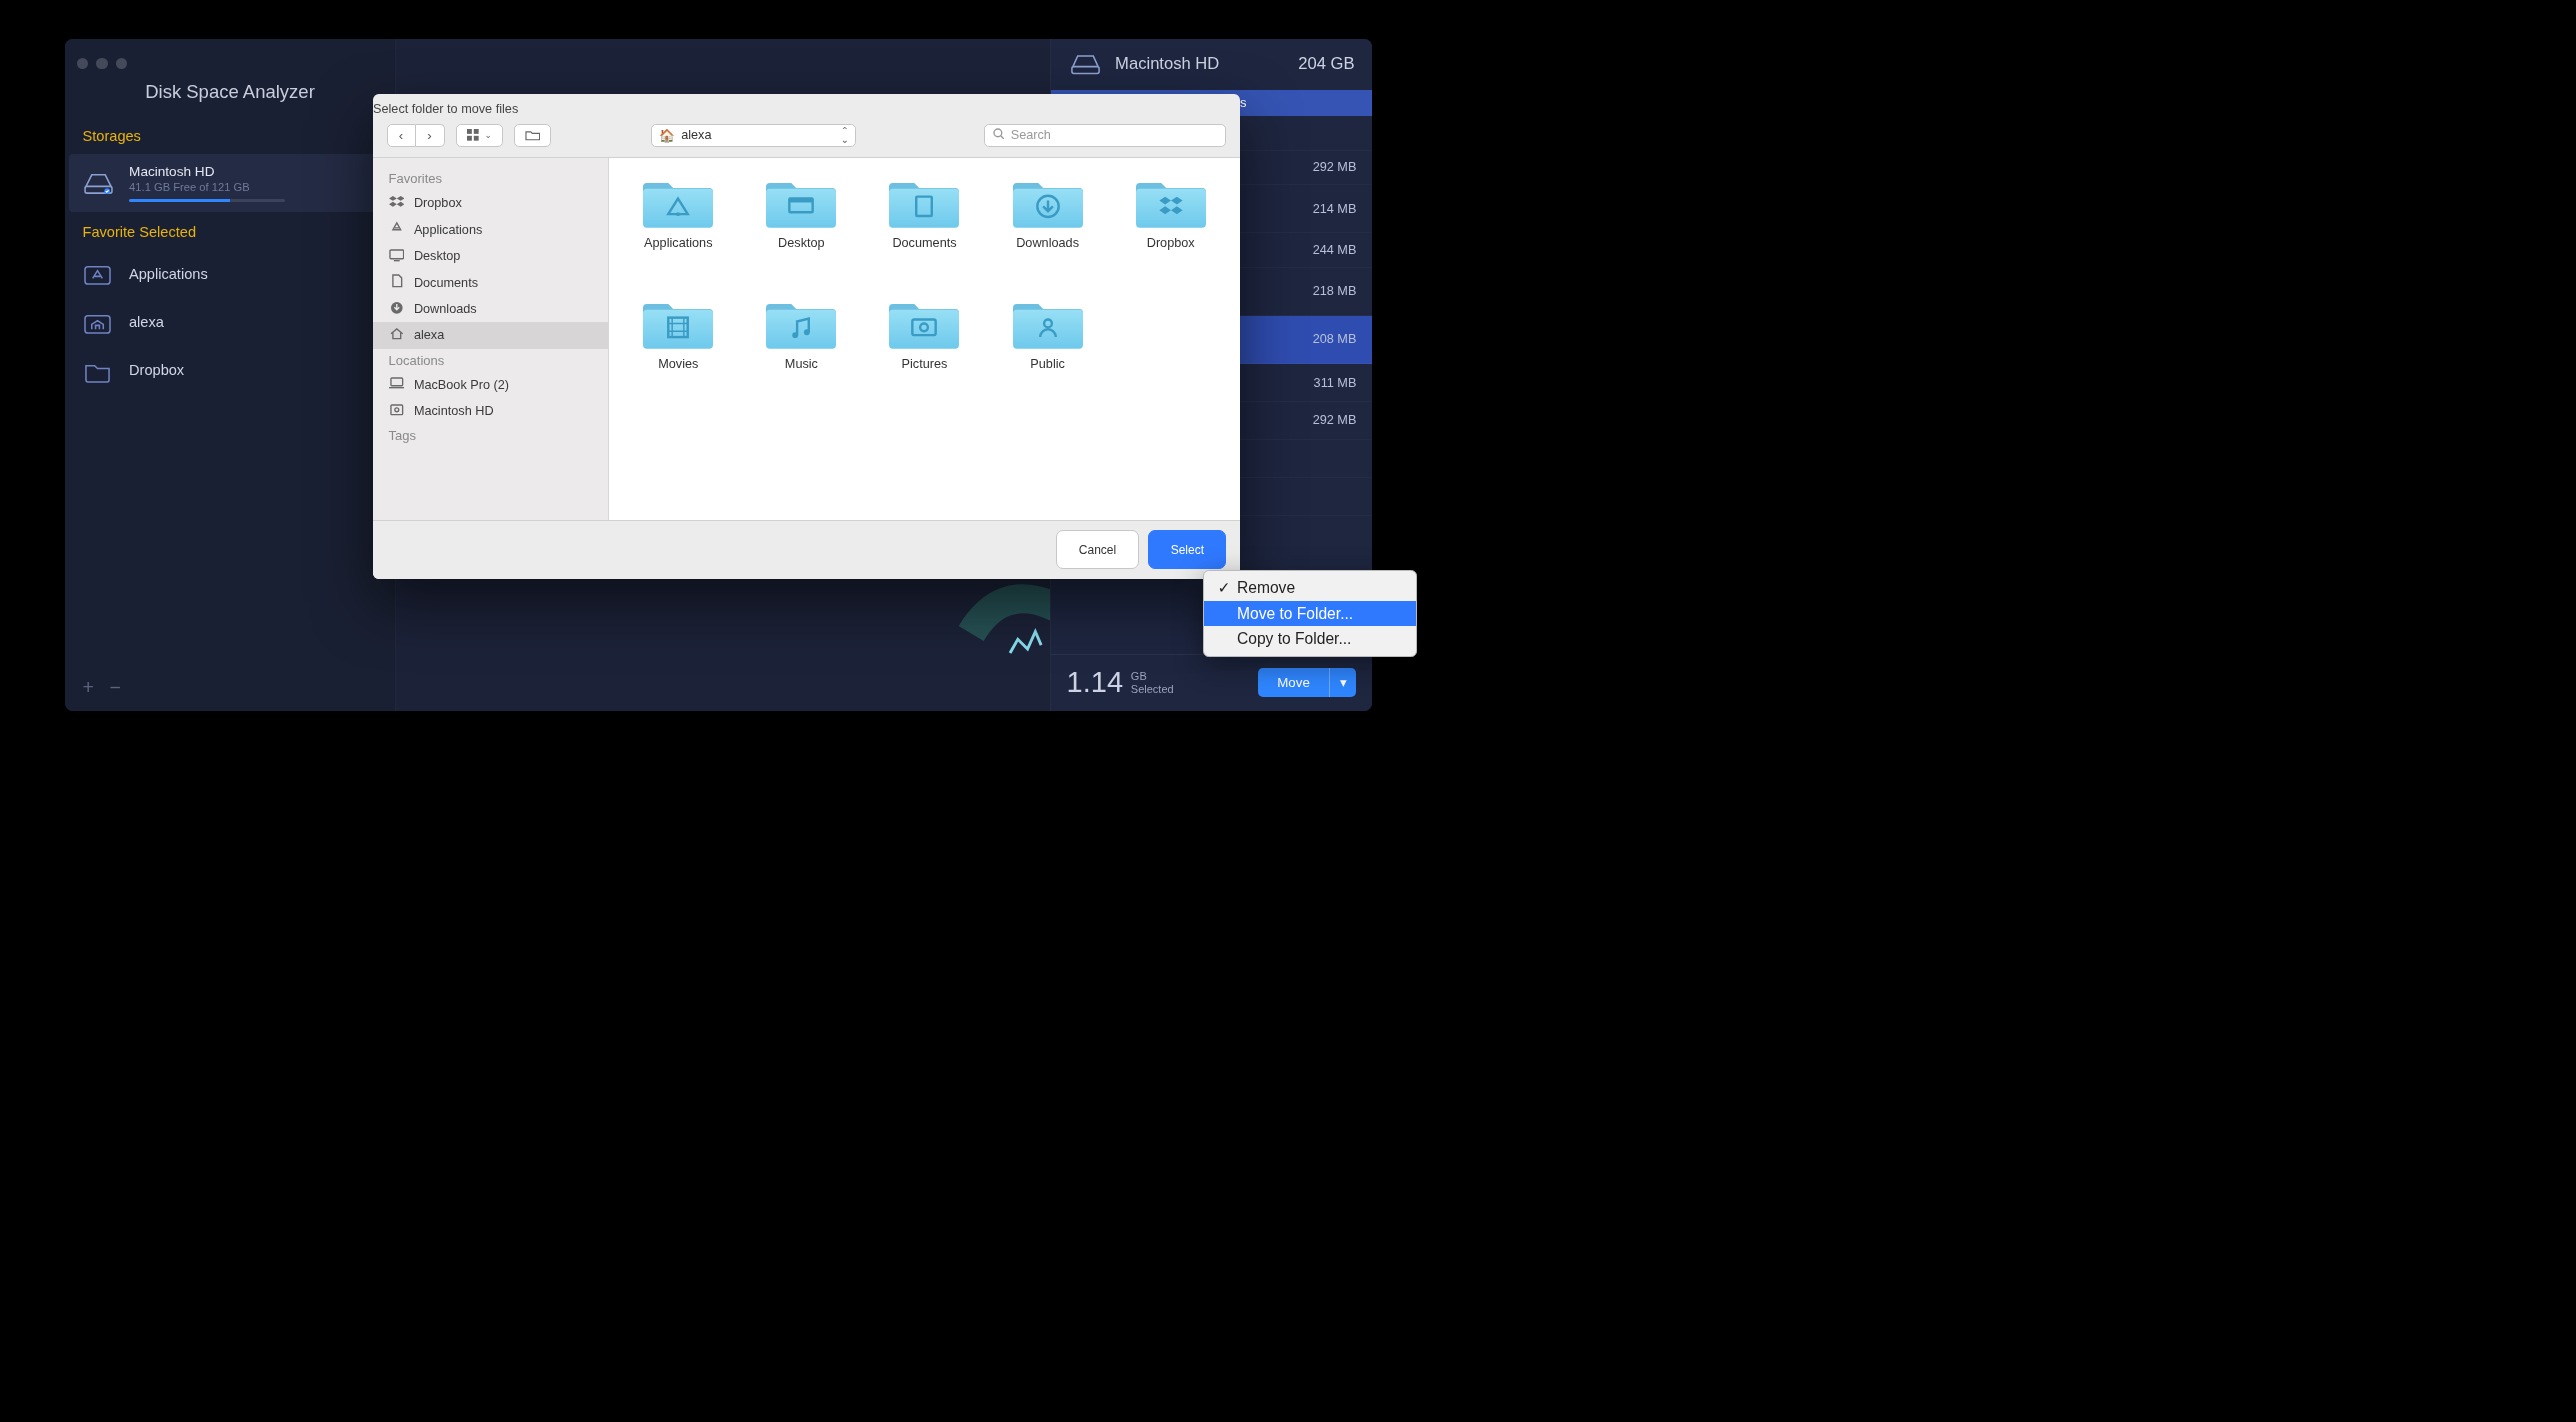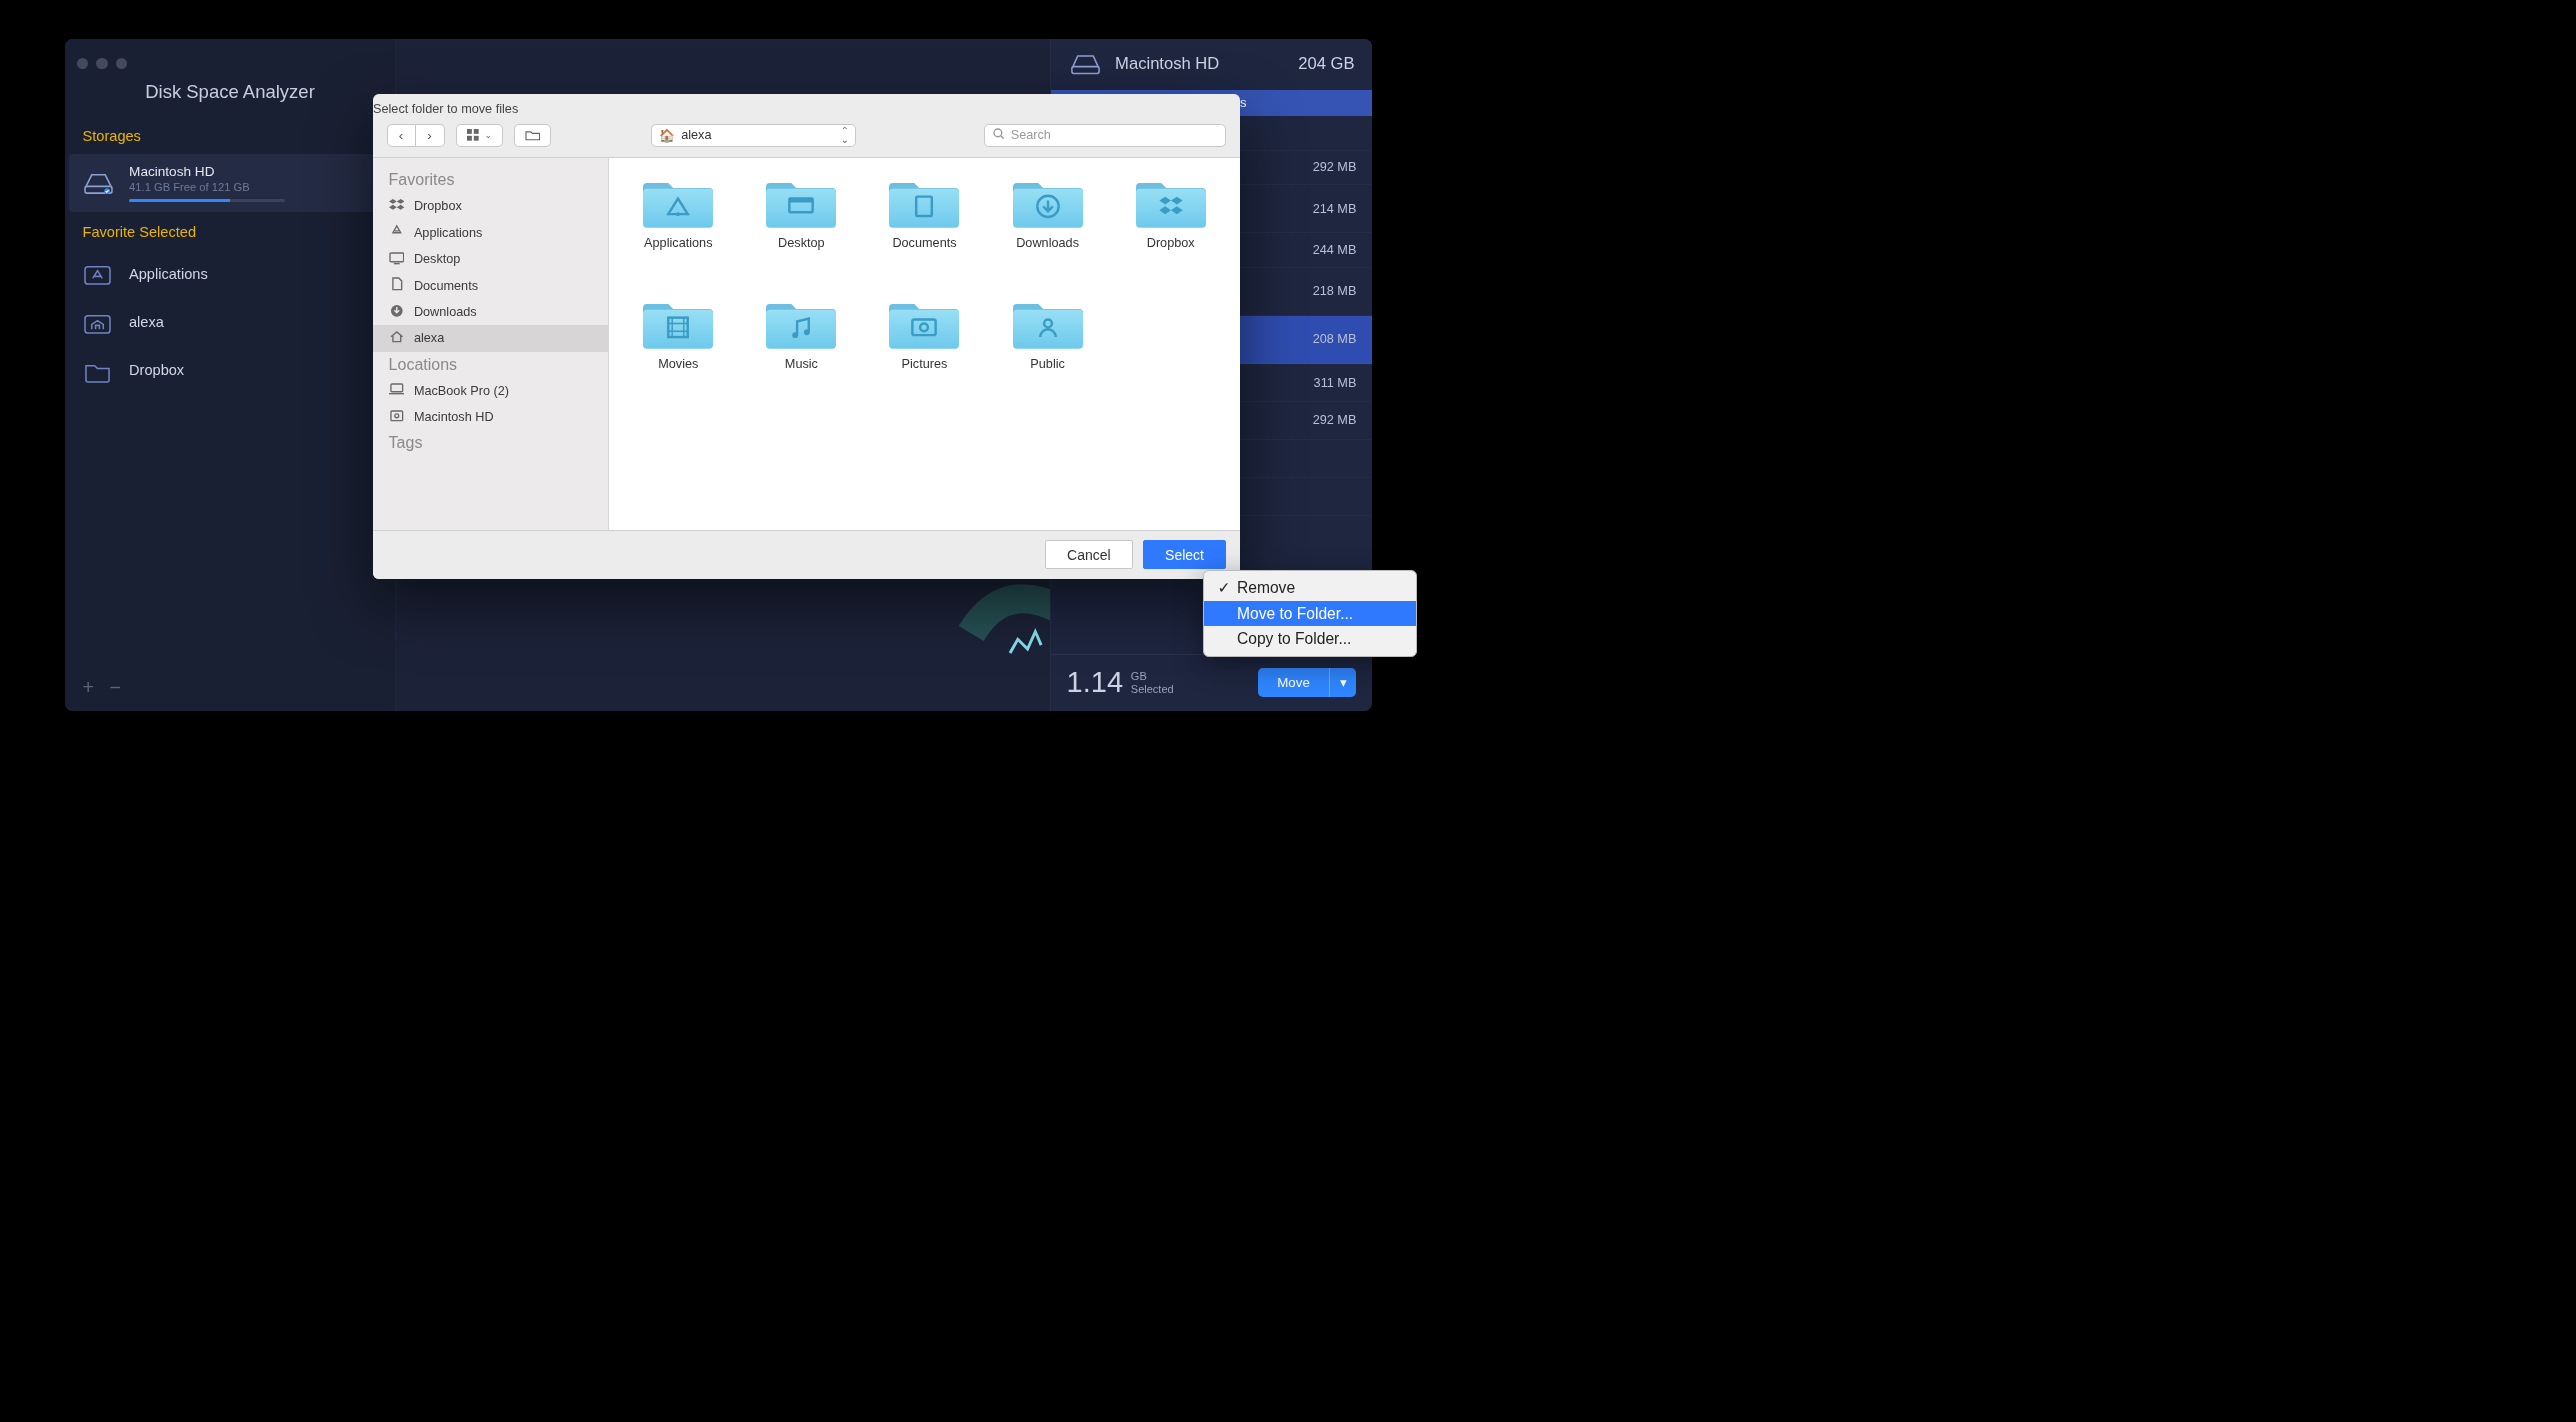--- a/index.html
+++ b/index.html
@@ -138,40 +138,40 @@
   .f-path .dd{ position:absolute; right:5.8px; color:#666; font-size:9.7px; line-height:1;}
   .f-search{
     background:#fff; border:1px solid #c7c7c7; border-radius:4.9px;
     height:23.4px; width:242px; display:flex; align-items:center; padding:0 7.8px; gap:5.8px; color:#999;margin-left:29px;
   }
   .f-body{ flex:1; display:flex; background:#fff;}
   .f-side{
     width:236px; background:#eceaea; border-right:1px solid #d7d7d7;
     padding:9.7px 0; font-size:12.7px; color:#555;
   }
-  .f-side .hdr{ padding:3.9px 15.6px; color:#8a8a8a; font-size:16px;}
+  .f-side .hdr{ padding:3.9px 15.6px; color:#8a8a8a; font-size:13px;}
   .f-side .row{ padding:4.9px 15.6px; display:flex; gap:9.7px; align-items:center; color:#3a3a3a;}
   .f-side .row.sel{ background:#d7d5d5;}
   .f-side .row .ic{ width:15.6px; color:#6a6a6a;}
   .f-grid{
     flex:1; padding:17.5px 9.7px;
     display:grid; grid-template-columns:repeat(5,1fr);
     grid-auto-rows:117px;
     gap:3.9px 3.9px;
   }
   .f-item{ display:flex; flex-direction:column; align-items:center; gap:7.8px; color:#333; font-size:12.7px;}
   .f-folder{ width:70px; height:53px; position:relative;}
   .f-folder svg{width:100%;height:100%;}
   .f-footer{
     background:#ececec; border-top:1px solid #d0d0d0;
     display:flex; justify-content:flex-end; gap:9.7px; padding:9.7px 13.6px;
   }
   .f-footer button{
-    height:29px; padding:0 21.4px; border-radius:2px; border:1px solid #c7c7c7;
-    background:#fff; color:#333; font-size:14px;
+    height:39px; padding:0 21.4px; border-radius:7px; border:1px solid #c7c7c7;
+    background:#fff; color:#333; font-size:12px;
   }
   .f-footer button.primary{ background:#2f79ff; color:#fff; border-color:#2f79ff;}
 
   .hidden-mid{
     position:absolute; left:331px; top:0; right:322px; bottom:0;
     background:#1c2238;
   }
   .swirl{
     position:absolute; left:546px; top:507px; width:175px; height:117px;
     color:#47c9a2;

